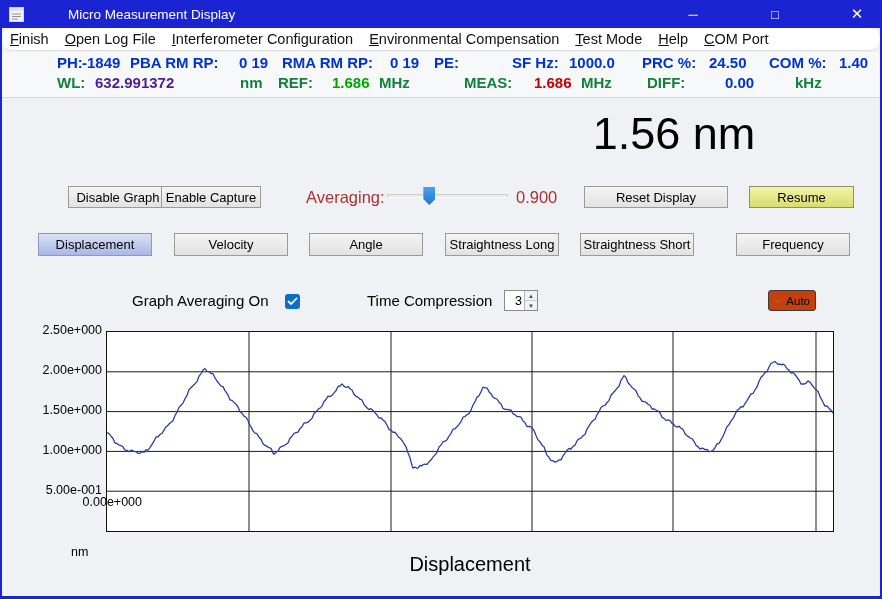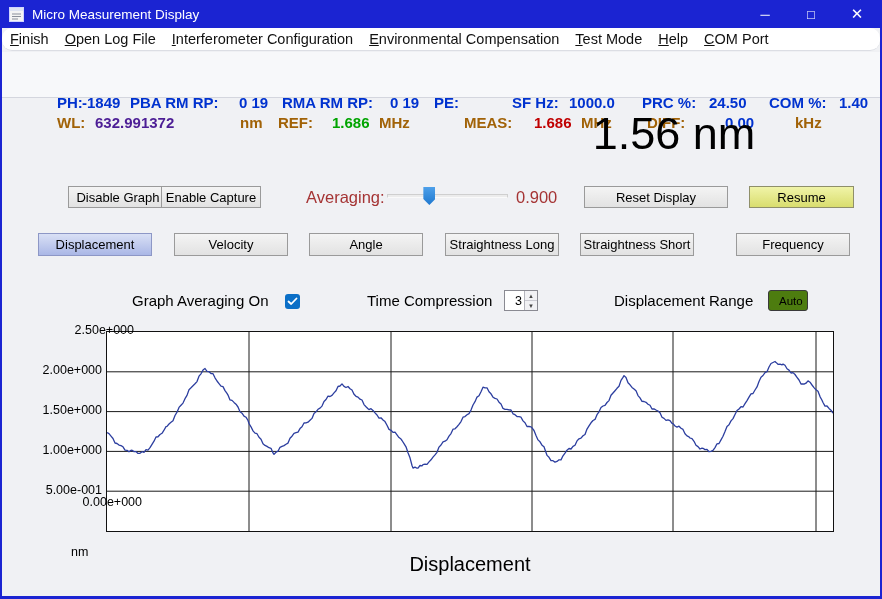--- a/index.html
+++ b/index.html
@@ -3,37 +3,37 @@
 <meta charset="utf-8">
 <style>
   * { margin:0; padding:0; box-sizing:border-box; }
   body { font-family:"Liberation Sans", sans-serif; background:#cfd2d8; }
   #win {
     position:relative; width:882px; height:599px;
     border:2px solid #1b24d2; border-top:none; border-bottom-width:3px;
     background:#f0f1f4; overflow:hidden;
   }
   
-  #titlebar { height:28px; background:#1b24d2; display:flex; align-items:center; }
+  #titlebar { height:28px; background:#1b24d2; display:flex; align-items:center;gap:36px; }
   #app-icon { margin-left:7px; width:15px; height:15px; flex:0 0 auto; }
   #window-title { color:#fff; font-size:13.5px; margin-left:8px; flex:1; white-space:nowrap; }
   .wbtn { width:46px; height:28px; display:flex; align-items:center; justify-content:center;
           color:#fff; font-size:13px; cursor:default; }
   .wbtn.close { font-size:15px; }
   
   #menubar { height:23px; background:#ffffff; display:flex; align-items:center;
              padding-left:8px; gap:16px; border-bottom:1px solid #dcdee4;border-radius:10px; }
   .menu-item { font-size:14.5px; color:#111; white-space:nowrap; }
   .menu-item .ul { text-decoration:underline; }
   
   #status-panel { position:absolute; left:0; top:52px; width:878px; height:46px;
                   background:#f7f8fa; border-bottom:1px solid #d4d6de; }
-  .st { position:absolute; font-size:15px; font-weight:bold; white-space:nowrap;margin-top:40px; }
+  .st { position:absolute; font-size:15px; font-weight:bold; white-space:nowrap; }
   .r1 { top:2px; } .r2 { top:22px; }
-  .c-blue { color:#0032cf; } .c-gray { color:#a16207; } .c-brown { color:#4c1d95; }
+  .c-blue { color:#0032cf; } .c-gray { color:#15803d; } .c-brown { color:#4c1d95; }
   .c-green { color:#00a400; } .c-red { color:#c00000; }
   
   #reading { position:absolute; left:552px; top:108px; width:240px; text-align:center;
              font-size:45px; color:#000; white-space:nowrap; }
   
   .btn { position:absolute; height:22px; background:linear-gradient(#f4f4f4,#e2e2e2);
          border:1px solid #9a9a9a; font-size:13px; color:#000; font-family:"Liberation Sans",sans-serif;
          display:flex; align-items:center; justify-content:center; white-space:nowrap; }
   #btn-disable { left:36px; top:186px; width:100px;margin-left:30px; }
   #btn-capture { left:159px; top:186px; width:100px; }
@@ -58,22 +58,22 @@
   #graph-averaging-checkbox { position:absolute; left:283px; top:294px; width:15px; height:15px;
                               background:#0b6fc7; border-radius:3px; display:flex;
                               align-items:center; justify-content:center; }
   #time-compression-spinner { position:absolute; left:502px; top:290px; width:34px; height:21px;
                               background:#fff; border:1px solid #8a8a92; display:flex; }
   .spin-val { flex:1; font-size:12.5px; text-align:right; padding:3px 2px 0 0; }
   .spin-arrows { width:13px; border-left:1px solid #b5b5bd; display:flex; flex-direction:column; }
   .spin-btn { flex:1; background:#f1f1f4; color:#444; font-size:6px; line-height:6px;
               display:flex; align-items:center; justify-content:center; }
   .spin-btn.up { border-bottom:1px solid #c9c9d0; }
-  #displacement-range-dropdown { position:absolute; left:766px; top:290px; width:40px; height:21px;
-                                 background:#4d7c0f; border:1.5px solid #3a3a3a; border-radius:3px;
+  #displacement-range-dropdown { position:absolute; left:766px; top:290px; width:48px; height:21px;
+                                 background:#c2410c; border:1.5px solid #3a3a3a; border-radius:3px;
                                  display:flex; align-items:center; padding:0 5px; gap:5px; }
   #dropdown-value { font-size:11.5px; color:#000; }
   
   #chart-plot { position:absolute; left:104px; top:331px; width:728px; height:201px;
                 background:#fff; border:1px solid #111; }
   .ytick { position:absolute; left:38px; width:62px; text-align:right;
            font-size:12.5px; color:#000; white-space:nowrap; }
   #y-unit { position:absolute; left:69px; top:545px; font-size:12.5px; color:#000; }
   #chart-title { position:absolute; left:104px; top:553px; width:728px; text-align:center;
                  font-size:20px; color:#000; }
@@ -164,21 +164,20 @@
 
   <div class="ctl-label" style="left:365px">Time Compression</div>
   <div id="time-compression-spinner">
     <div class="spin-val">3</div>
     <div class="spin-arrows">
       <div class="spin-btn up">▲</div>
       <div class="spin-btn">▼</div>
     </div>
   </div>
 
-  <div class="ctl-label" style="left:612px">Displacement Range</div>
   <div id="displacement-range-dropdown">
     <svg width="9" height="6" viewBox="0 0 9 6">
       <polyline points="1,1 4.5,4.8 8,1" fill="none" stroke="#777" stroke-width="1.2"></polyline>
     </svg>
     <span id="dropdown-value">Auto</span>
   </div>
 
   <div id="chart-plot">
     <svg id="chart-svg" width="726" height="199" viewBox="0 0 726 199">
         <line x1="0" x2="726" y1="39.80000000000001" y2="39.80000000000001" stroke="#1a1a1a" stroke-width="1"></line>
@@ -187,21 +186,21 @@
         <line x1="0" x2="726" y1="159.2" y2="159.2" stroke="#1a1a1a" stroke-width="1"></line>
         <line x1="142" x2="142" y1="0" y2="199" stroke="#1a1a1a" stroke-width="1"></line>
         <line x1="284" x2="284" y1="0" y2="199" stroke="#1a1a1a" stroke-width="1"></line>
         <line x1="425" x2="425" y1="0" y2="199" stroke="#1a1a1a" stroke-width="1"></line>
         <line x1="566" x2="566" y1="0" y2="199" stroke="#1a1a1a" stroke-width="1"></line>
         <line x1="709" x2="709" y1="0" y2="199" stroke="#1a1a1a" stroke-width="1"></line>
         <polyline points="0.0,100.5 2.0,101.6 4.0,104.1 6.0,106.5 8.0,111.0 10.0,111.5 12.0,113.1 14.0,113.6 16.0,114.8 18.0,118.1 20.0,118.3 22.0,119.8 24.0,118.4 25.0,118.2 27.0,119.6 29.0,119.6 31.0,121.4 33.0,121.3 35.0,119.7 37.0,120.3 39.0,117.7 41.0,118.1 43.0,115.7 45.0,112.4 47.0,109.2 49.0,105.0 51.0,104.8 53.0,102.5 55.0,101.3 57.0,98.2 59.0,94.6 60.0,94.4 62.0,92.0 64.0,90.3 66.0,88.8 68.0,83.5 70.0,80.2 72.0,75.4 74.0,73.2 76.0,71.1 78.0,66.7 80.0,63.4 82.0,57.7 84.0,55.8 86.0,53.8 88.0,51.8 90.0,49.6 92.0,44.2 94.0,41.8 96.0,38.1 98.0,36.5 100.0,39.4 102.0,39.7 104.0,41.5 106.0,41.7 108.0,45.8 110.0,49.0 112.0,51.6 114.0,54.2 116.0,54.6 118.0,58.6 120.0,61.4 121.0,63.1 123.0,67.9 125.0,68.4 127.0,70.4 129.0,72.2 131.0,75.0 133.0,79.8 135.0,81.2 137.0,84.1 139.0,85.2 141.0,88.5 142.0,91.5 144.0,94.8 146.0,98.9 148.0,101.1 150.0,101.7 152.0,105.2 154.0,107.2 156.0,111.7 158.0,113.4 160.0,114.4 162.0,115.7 164.0,116.3 166.0,120.9 167.0,122.4 169.0,120.2 171.0,119.2 173.0,115.3 175.0,114.4 177.0,113.6 179.0,112.3 181.0,111.1 183.0,106.3 185.0,104.2 187.0,101.3 189.0,100.7 191.0,100.1 193.0,96.6 195.0,94.8 197.0,91.0 199.0,90.9 201.0,90.2 203.0,88.3 205.0,86.4 207.0,81.4 209.0,79.8 211.0,77.3 213.0,76.1 215.0,74.1 217.0,69.5 219.0,67.5 221.0,64.2 223.0,64.5 225.0,63.4 227.0,60.9 229.0,58.8 231.0,54.5 233.0,54.0 235.0,51.9 237.0,54.4 239.0,55.5 241.0,54.5 243.0,56.8 245.0,58.0 247.0,62.2 249.0,64.3 251.0,65.1 253.0,67.2 255.0,68.0 257.0,72.6 259.0,74.7 261.0,76.7 262.0,77.6 264.0,76.7 266.0,78.4 268.0,80.9 270.0,83.0 272.0,86.2 274.0,85.8 276.0,88.0 278.0,89.6 280.0,93.2 282.0,97.4 284.0,98.3 286.0,100.4 288.0,100.1 290.0,102.8 292.0,105.6 294.0,107.1 295.0,108.5 297.0,111.6 299.0,114.8 301.0,120.8 303.0,125.8 305.0,133.5 306.0,136.1 308.0,135.1 310.0,136.2 311.0,136.1 313.0,133.5 315.0,133.9 316.0,132.7 318.0,132.2 320.0,132.3 322.0,129.9 324.0,127.8 326.0,125.1 328.0,122.9 330.0,120.3 332.0,115.1 334.0,113.0 336.0,109.8 338.0,109.2 340.0,107.7 342.0,104.1 344.0,101.6 346.0,97.2 348.0,96.8 350.0,94.7 352.0,92.4 354.0,89.6 356.0,85.2 358.0,84.6 360.0,82.8 362.0,81.6 364.0,78.1 366.0,73.0 368.0,69.7 370.0,65.1 372.0,63.8 374.0,59.8 376.0,55.2 378.0,55.9 380.0,55.8 382.0,59.8 384.0,61.8 386.0,65.2 388.0,66.4 390.0,67.0 392.0,70.2 394.0,72.0 396.0,76.4 398.0,77.3 400.0,77.4 402.0,77.9 404.0,78.0 406.0,81.8 408.0,82.7 410.0,84.5 412.0,84.7 414.0,85.2 416.0,88.9 418.0,90.8 420.0,94.5 422.0,94.5 424.0,94.9 425.0,95.9 427.0,98.5 429.0,103.6 431.0,107.9 433.0,109.8 435.0,113.2 437.0,114.8 439.0,120.5 440.0,123.4 442.0,125.3 444.0,128.6 446.0,128.7 448.0,130.1 450.0,129.4 452.0,127.8 454.0,127.9 456.0,123.8 458.0,121.2 460.0,118.2 462.0,116.5 464.0,117.0 466.0,114.4 468.0,113.3 470.0,108.9 472.0,106.8 474.0,106.1 476.0,103.8 478.0,102.5 480.0,97.1 482.0,93.9 484.0,90.8 486.0,88.5 488.0,87.4 490.0,82.7 492.0,79.8 494.0,75.5 496.0,74.0 498.0,73.3 500.0,70.5 502.0,68.6 504.0,63.3 506.0,61.0 508.0,58.7 510.0,56.3 512.0,54.2 514.0,48.4 516.0,45.4 517.0,43.6 519.0,45.5 521.0,50.8 523.0,52.8 525.0,55.4 527.0,57.0 529.0,58.8 531.0,63.6 533.0,65.9 535.0,69.3 537.0,69.5 539.0,70.3 541.0,72.2 543.0,73.3 545.0,77.0 547.0,76.9 549.0,78.0 551.0,79.0 553.0,80.8 555.0,85.3 557.0,86.4 559.0,88.4 561.0,87.8 563.0,88.6 565.0,91.3 566.0,91.6 568.0,94.0 570.0,95.1 572.0,94.2 574.0,96.3 576.0,97.4 578.0,101.7 580.0,103.9 582.0,104.8 583.0,106.0 585.0,106.7 587.0,109.3 589.0,113.2 591.0,114.6 593.0,117.0 595.0,116.1 596.0,116.3 598.0,117.6 600.0,117.4 602.0,119.7 604.0,119.4 606.0,118.4 608.0,115.6 610.0,111.8 612.0,111.5 614.0,107.9 616.0,104.3 618.0,99.6 620.0,94.4 622.0,92.7 624.0,88.9 626.0,86.6 628.0,82.5 630.0,78.5 632.0,77.0 634.0,74.7 636.0,75.0 638.0,71.7 640.0,68.6 642.0,65.2 644.0,61.9 646.0,61.5 648.0,58.0 650.0,54.9 652.0,49.5 654.0,45.2 656.0,43.5 658.0,40.6 660.0,39.7 662.0,35.0 664.0,31.5 666.0,30.5 668.0,29.5 669.0,30.4 671.0,32.3 673.0,32.2 675.0,32.9 676.0,32.1 678.0,33.3 680.0,36.8 682.0,38.1 684.0,41.0 686.0,40.6 688.0,42.5 690.0,45.3 692.0,48.0 694.0,52.0 696.0,51.8 697.0,52.2 699.0,51.2 701.0,48.9 703.0,50.2 705.0,53.0 707.0,55.6 709.0,57.8 711.0,59.2 713.0,64.6 715.0,68.2 716.0,70.5 718.0,74.1 720.0,74.0 722.0,76.4 724.0,78.2 726.0,81.2 726,81.2" fill="none" stroke="#2c3e9f" stroke-width="1.3" stroke-linejoin="round"></polyline>
       </svg>
   </div>
   <div id="yticks">
-      <div class="ytick" style="top: 323px; margin-left: 32px;">2.50e+000</div>
+      <div class="ytick" style="top: 323px;">2.50e+000</div>
       <div class="ytick" style="top: 363px;">2.00e+000</div>
       <div class="ytick" style="top: 403px;">1.50e+000</div>
       <div class="ytick" style="top: 443px;">1.00e+000</div>
       <div class="ytick" style="top: 483px;">5.00e-001</div>
       <div class="ytick" style="top: 495px; margin-left: 40px;">0.00e+000</div>
     </div>
   <div id="y-unit">nm</div>
   <div id="chart-title">Displacement</div>
 
 </div>

